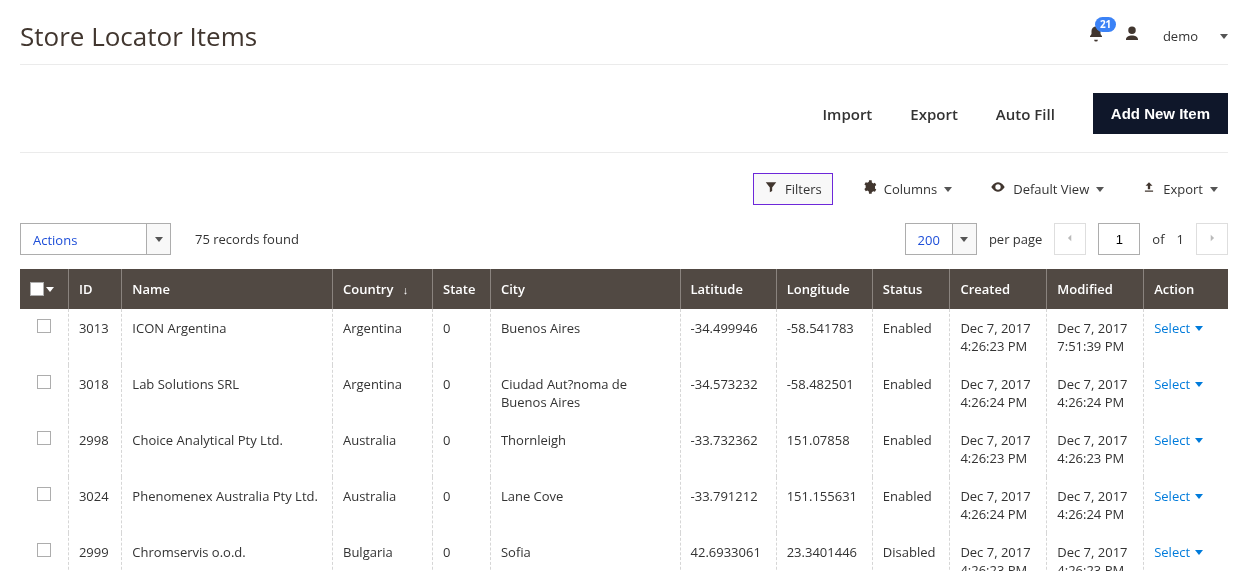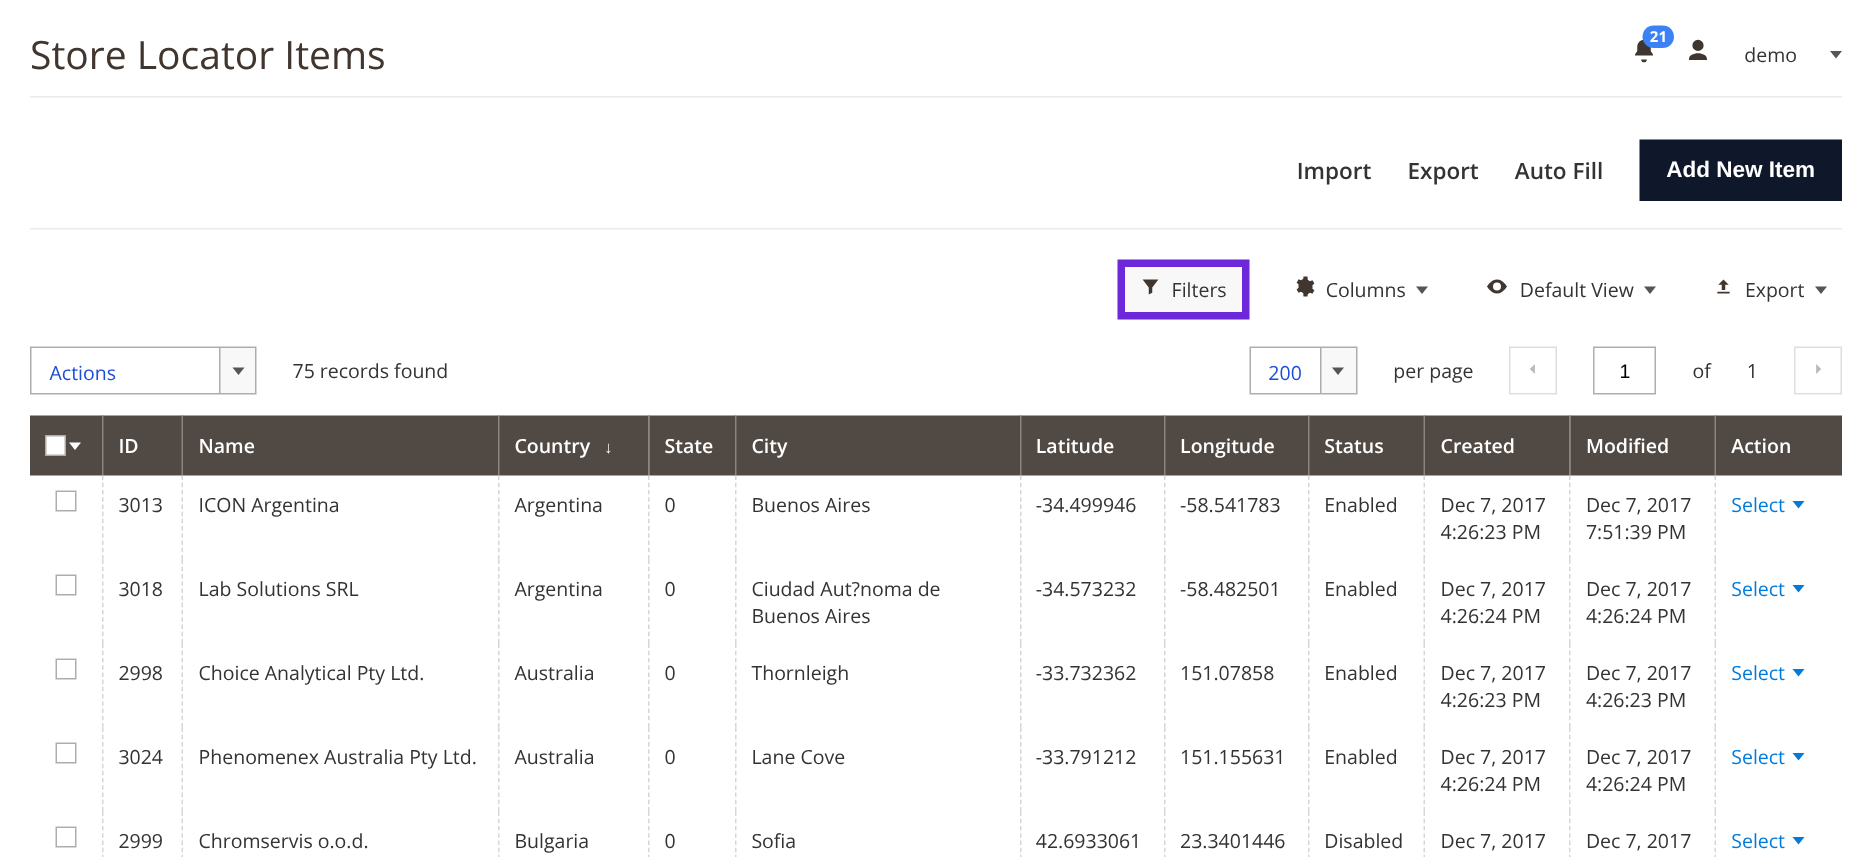--- a/index.html
+++ b/index.html
@@ -39,21 +39,21 @@
     line-height: 13px;
   }
   .user-menu { display: flex; align-items: center; gap: 22px; cursor: pointer; }
   .user-menu svg.person { width: 18px; height: 18px; }
 
   hr.header-rule { border: none; border-top: 1px solid #ebebeb; margin: 0 0 18px 0; }
 
   .action-bar {
     display: flex;
     justify-content: flex-end;
-    gap: 24px;
+    gap: 38px;
     padding: 10px 0 18px;
     align-items: center;
   }
   .action-link {
     font-size: 15px;
     font-weight: 600;
     color: #333;
     cursor: pointer;
   }
   .primary-btn {
@@ -78,21 +78,21 @@
   .ctl {
     display: flex;
     align-items: center;
     gap: 7px;
     cursor: pointer;
     padding: 6px 10px;
     font-size: 13px;
     color: #333;
   }
   .ctl.filters {
-    border: 5px solid #6d28d9;
+    border: 1px solid #6d28d9;
     background: #f8f8f8;
   }
   .caret-down {
     display: inline-block;
     width: 0; height: 0;
     border-left: 4px solid transparent;
     border-right: 4px solid transparent;
     border-top: 5px solid #555;
   }
 
@@ -117,21 +117,21 @@
   .dropdown .caret-part {
     border-left: 1px solid #adadad;
     width: 24px;
     display: flex;
     align-items: center;
     justify-content: center;
     background: #f8f8f8;
   }
   .records-found { font-size: 13px; color: #333; }
 
-  .right-controls { display: flex; align-items: center; gap: 24px; }
+  .right-controls { display: flex; align-items: center; gap: 12px; }
   .pager-input {
     border: 1px solid #adadad;
     width: 42px;
     height: 32px;
     text-align: center;
     font-size: 13px;
   }
   .pager-btn {
     border: 1px solid #adadad;
     width: 32px;

